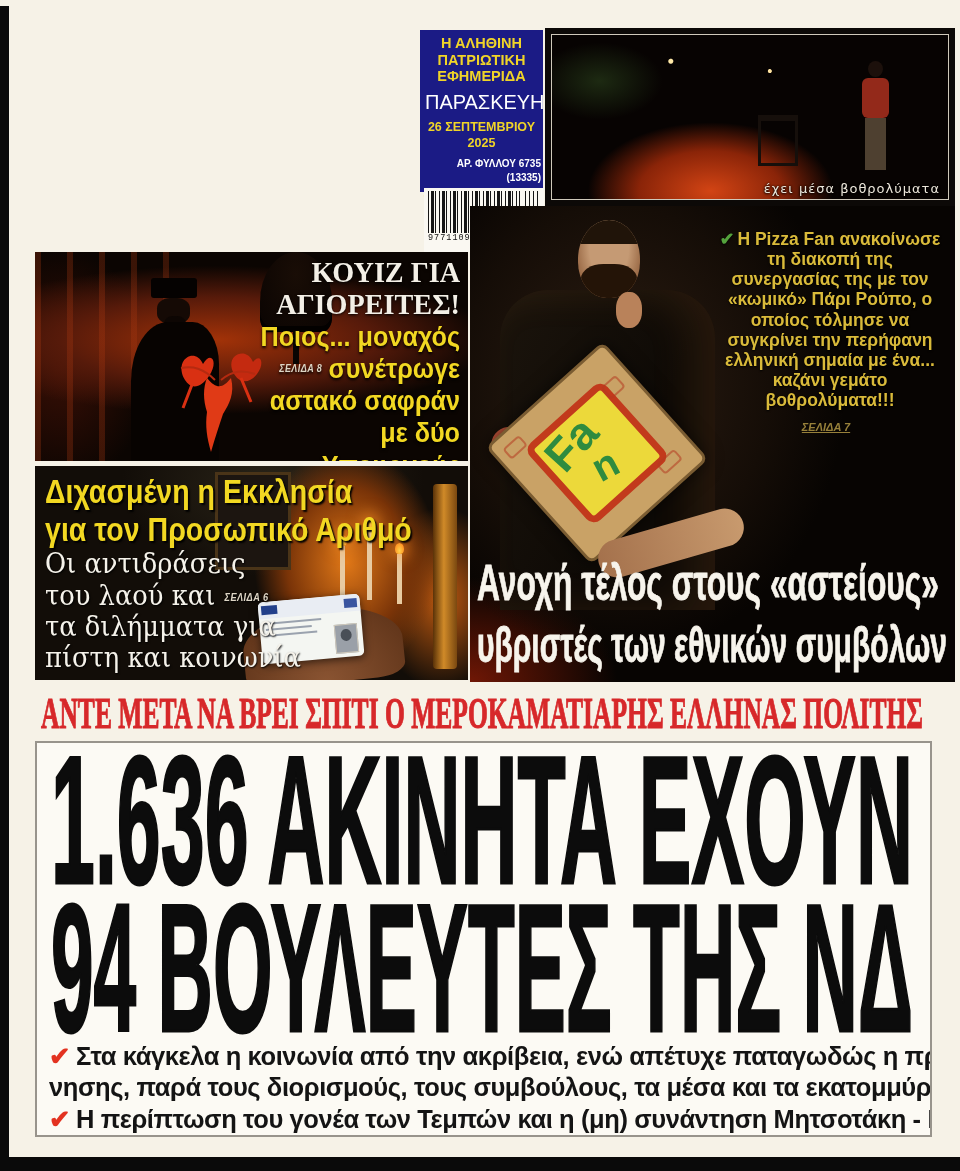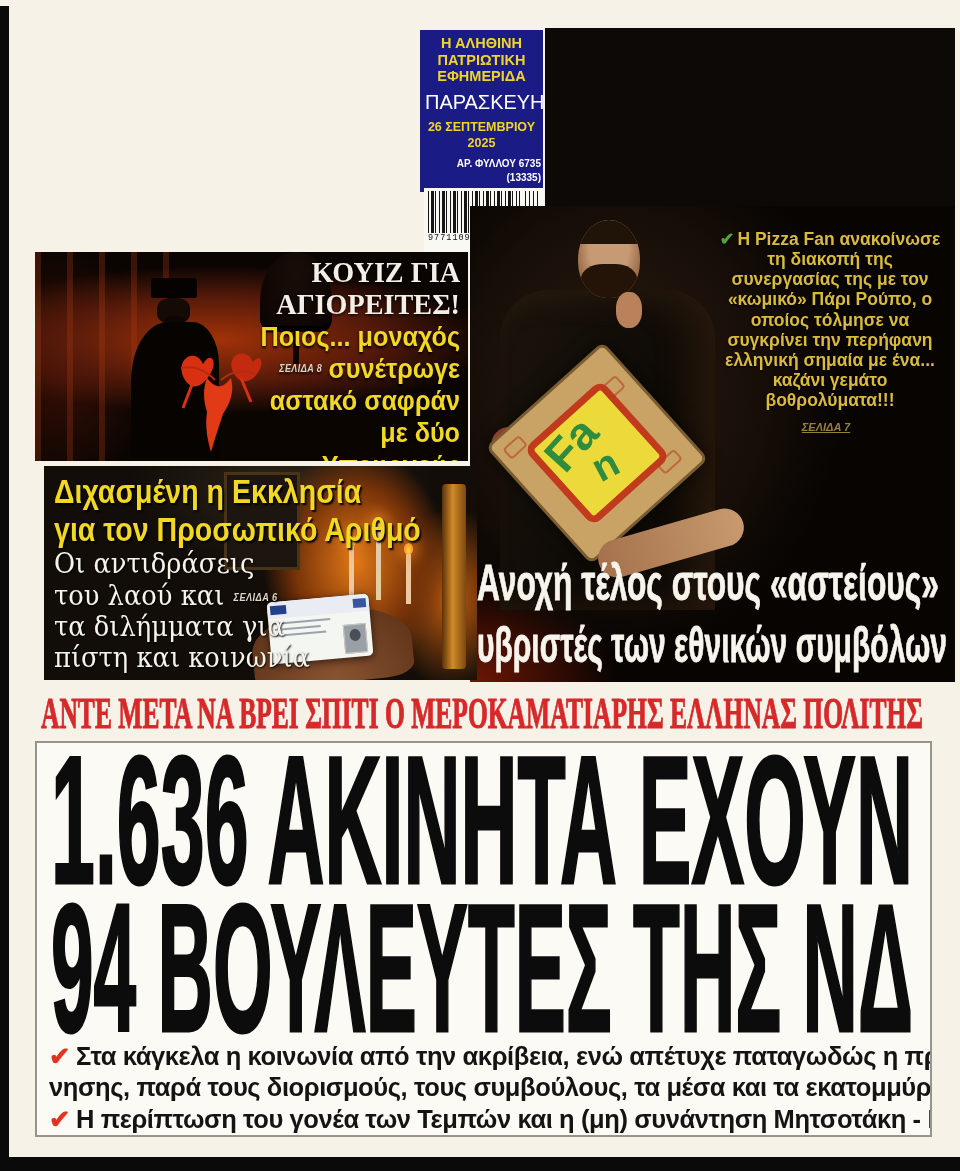--- a/index.html
+++ b/index.html
@@ -122,21 +122,21 @@
   #bell-rod{position:absolute;left:258px;top:78px;width:6px;height:34px;background:#0a0503;}
   #lobster{position:absolute;left:128px;top:86px;}
   #quiz-text{position:absolute;right:8px;top:4px;width:245px;text-align:right;}
   .qt{font:700 30px/1.08 "Liberation Serif",serif;color:#f3efe6;transform:scaleX(.94);transform-origin:right;
       text-shadow:0 1px 3px #000;}
   .qy{font:700 28px/1.15 "Liberation Sans",sans-serif;color:#f2d822;transform:scaleX(.9);transform-origin:right;
       text-shadow:0 2px 3px #000;}
   .qpage{font:italic 700 10px/1 "Liberation Sans",sans-serif;color:#ddd5c5;margin-right:7px;vertical-align:6px;letter-spacing:.5px;}
 
   
-  #church{left:44px;top:466px;width:433px;height:214px;overflow:hidden;background:
+  #church{left:35px;top:466px;width:433px;height:214px;overflow:hidden;background:
       radial-gradient(125px 155px at 72% 45%,#e07818 0%,#7a3408 48%,transparent 74%),
       radial-gradient(95px 130px at 94% 62%,#c05a10 0%,transparent 70%),
       radial-gradient(210px 130px at 55% 8%,#2a2418 0%,transparent 72%),#120d08;}
   #icon-frame{position:absolute;left:180px;top:6px;width:70px;height:92px;border:3px solid #4a3418;background:#1c1510;}
   .candle{position:absolute;width:5px;background:#e8cba2;}
   .candle:before{content:"";position:absolute;left:-2px;top:-11px;width:9px;height:11px;border-radius:50% 50% 40% 40%;
       background:radial-gradient(at 50% 70%,#ffd24a,#ff7a14);box-shadow:0 0 14px 5px rgba(255,150,40,.55);}
   #candlestick{position:absolute;left:398px;top:18px;width:24px;height:185px;
       background:linear-gradient(90deg,#5a3208,#d08a28 45%,#7a4810);border-radius:4px;}
   #hand{position:absolute;left:208px;top:142px;width:160px;height:75px;border-radius:50% 50% 18% 18%;
@@ -192,20 +192,29 @@
       <div class="main"></div>
       <div class="addon"></div>
     </div>
     <div class="digits">
       <span>9771109057158</span>
       <span>39</span>
     </div>
   </div>
 
   <div class="abs" id="photos">
+    <div class="photo" id="photoR">
+      <div id="chair"></div>
+      <div id="person">
+        <div class="head"></div>
+        <div class="shirt"></div>
+        <div class="pants"></div>
+      </div>
+      <div class="caption">έχει μέσα βοθρολύματα</div>
+    </div>
   </div>
 
   <div class="abs" id="central">
     <div id="man">
       <div class="torso"></div>
       <div class="head">
         <div class="hair"></div>
         <div class="beard"></div>
       </div>
       <div class="hand-chin"></div>

